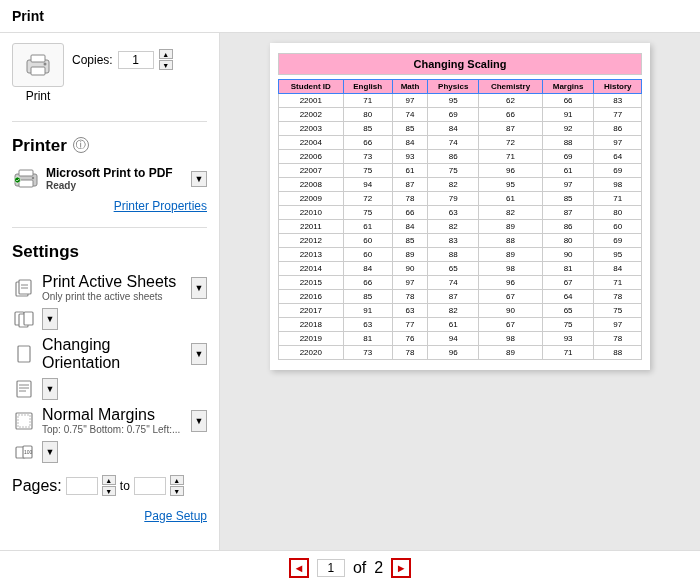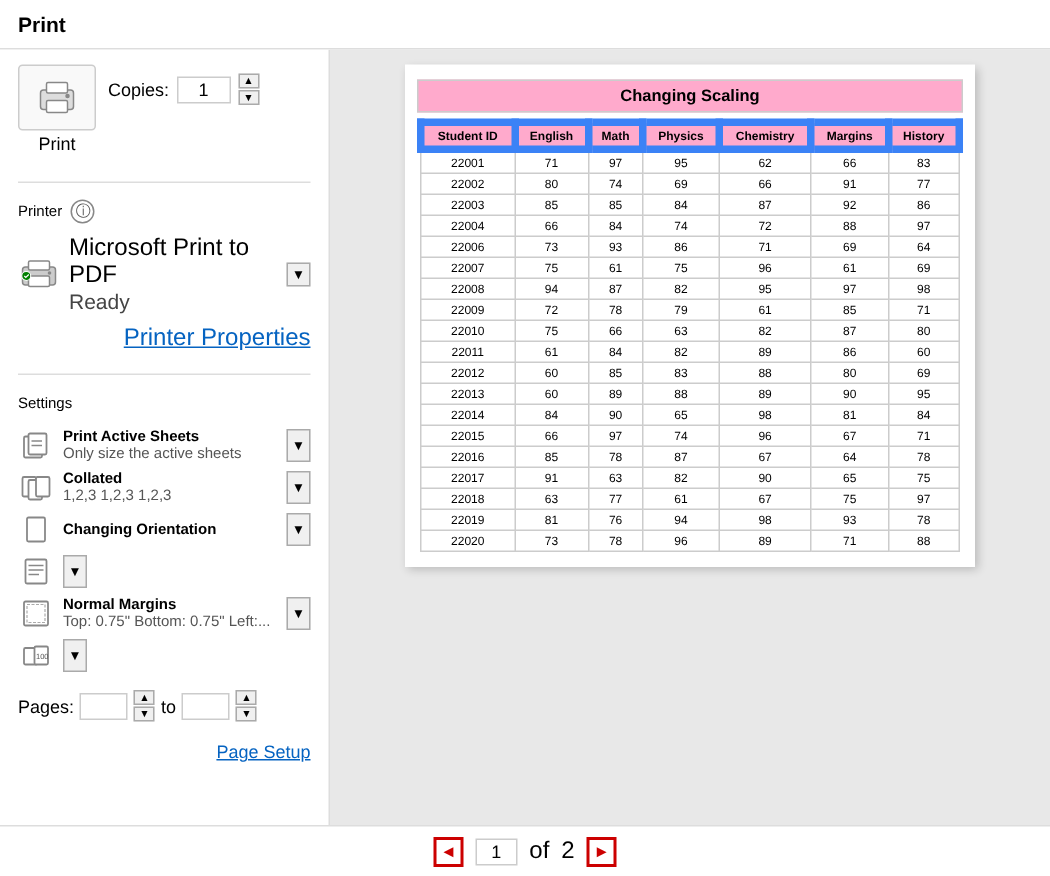--- a/index.html
+++ b/index.html
@@ -73,22 +73,22 @@
       border: 1px solid #aaa;
       background: #f0f0f0;
       font-size: 7px;
       display: flex;
       align-items: center;
       justify-content: center;
       cursor: pointer;
       line-height: 1;
     }
     .section-title {
-      font-size: 10px;
-      font-weight: 400;
+      font-size: 17px;
+      font-weight: 700;
       margin-top: 4px;
       margin-bottom: 2px;
     }
     .info-icon {
       width: 16px; height: 16px;
       border-radius: 50%;
       border: 1px solid #888;
       font-size: 10px;
       display: flex; align-items: center; justify-content: center;
       color: #555;
@@ -102,33 +102,33 @@
     }
     .printer-icon {
       width: 28px; height: 24px;
       display: flex; align-items: center; justify-content: center;
       position: relative;
     }
     .printer-icon svg { width: 26px; height: 22px; }
     .printer-name-area {
       flex: 1;
     }
-    .printer-name { font-size: 16px; font-weight: 400; }
-    .printer-status { font-size: 14px; color: #444; }
+    .printer-name { font-size: 12px; font-weight: 700; }
+    .printer-status { font-size: 10px; color: #444; font-weight: bold; }
     .dropdown-arrow {
       width: 16px; height: 16px;
       border: 1px solid #aaa;
       background: #f0f0f0;
       display: flex; align-items: center; justify-content: center;
       font-size: 9px;
       cursor: pointer;
     }
     .printer-props-link {
       color: #0563C1;
-      font-size: 16px;
+      font-size: 12px;
       text-decoration: underline;
       cursor: pointer;
       text-align: right;
       display: block;
       margin-bottom: 4px;
     }
     .setting-item {
       display: flex;
       align-items: center;
       gap: 6px;
@@ -136,37 +136,37 @@
       border-bottom: none;
     }
     .setting-icon {
       width: 24px; min-width: 24px; height: 22px;
       display: flex; align-items: center; justify-content: center;
     }
     .setting-icon svg { width: 20px; height: 20px; }
     .setting-text-area {
       flex: 1;
     }
-    .setting-main { font-size: 10px; font-weight: 700; }
+    .setting-main { font-size: 16px; font-weight: 400; }
     .setting-sub { font-size: 10px; color: #555; }
     .setting-dropdown {
       width: 16px; height: 22px;
       border: 1px solid #aaa;
       background: #f0f0f0;
       display: flex; align-items: center; justify-content: center;
       font-size: 9px;
       cursor: pointer;
     }
     .pages-row {
       display: flex;
       align-items: center;
       gap: 4px;
       padding: 3px 0;
     }
-    .pages-label { font-size: 12px; min-width: 36px; }
+    .pages-label { font-size: 16px; min-width: 36px; }
     .pages-input {
       width: 32px;
       border: 1px solid #ccc;
       padding: 1px 3px;
       font-size: 12px;
       text-align: center;
     }
     .pages-to { font-size: 12px; }
     .page-setup-link {
       color: #0563C1;
@@ -205,21 +205,21 @@
       margin-bottom: 4px;
       border: 1px solid #ccc;
     }
     .preview-table {
       width: 100%;
       border-collapse: collapse;
       font-size: 8px;
     }
     .preview-table th {
       background: #FFAACC;
-      border: 5px solid #3b82f6;
+      border: 1px solid #3b82f6;
       padding: 2px 3px;
       text-align: center;
       font-weight: bold;
     }
     .preview-table td {
       border: 1px solid #ccc;
       padding: 2px 3px;
       text-align: center;
     }
     .preview-table tr:nth-child(even) td { background: #fff; }
@@ -327,36 +327,32 @@
     <div class="setting-icon">
             <svg viewBox="0 0 20 20" fill="none" xmlns="http://www.w3.org/2000/svg">
               <rect x="2" y="4" width="12" height="14" rx="1" fill="#fff" stroke="#888" stroke-width="1.2"></rect>
               <rect x="5" y="2" width="12" height="14" rx="1" fill="#fff" stroke="#888" stroke-width="1.2"></rect>
               <line x1="7" y1="7" x2="14" y2="7" stroke="#888" stroke-width="1"></line>
               <line x1="7" y1="10" x2="14" y2="10" stroke="#888" stroke-width="1"></line>
             </svg>
           </div>
     <div class="setting-text-area">
       <div class="setting-main">Print Active Sheets</div>
-      <div class="setting-sub">Only size the active sheets</div>
+      <div class="setting-sub">Only print the active sheets</div>
     </div>
     <div class="setting-dropdown">▼</div>
   </div>
         <div class="setting-item">
     <div class="setting-icon">
             <svg viewBox="0 0 20 20" fill="none" xmlns="http://www.w3.org/2000/svg">
               <rect x="1" y="3" width="9" height="13" rx="1" fill="#fff" stroke="#888" stroke-width="1.2"></rect>
               <rect x="5" y="5" width="9" height="13" rx="1" fill="#fff" stroke="#888" stroke-width="1.2"></rect>
               <rect x="10" y="3" width="9" height="13" rx="1" fill="#fff" stroke="#888" stroke-width="1.2"></rect>
             </svg>
           </div>
-    <div class="setting-text-area">
-      <div class="setting-main">Collated</div>
-      <div class="setting-sub">1,2,3  1,2,3  1,2,3</div>
-    </div>
     <div class="setting-dropdown">▼</div>
   </div>
         <div class="setting-item">
     <div class="setting-icon">
             <svg viewBox="0 0 20 20" fill="none" xmlns="http://www.w3.org/2000/svg">
               <rect x="4" y="2" width="12" height="16" rx="1" fill="#fff" stroke="#888" stroke-width="1.2"></rect>
             </svg>
           </div>
     <div class="setting-text-area">
       <div class="setting-main">Changing Orientation</div>

